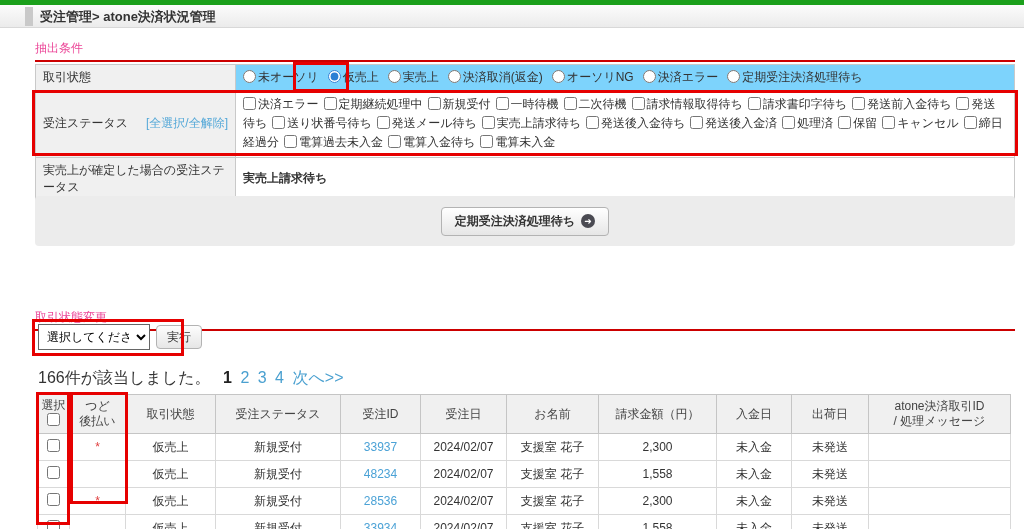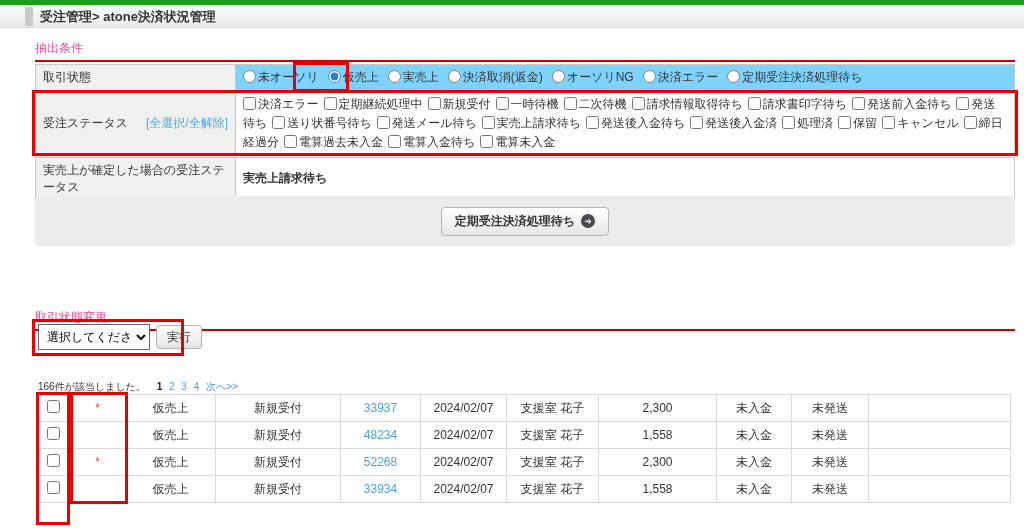--- a/index.html
+++ b/index.html
@@ -48,21 +48,21 @@
     width:14px; height:14px; border-radius:50%; background:#4a4a52; color:#fff; font-size:9px; }
 
   
   .controls { position:absolute; top:324px; left:38px; display:flex; align-items:center; gap:6px; }
   .controls select { height:26px; font-size:12px; border:1px solid #666; background:#fff;
     padding:2px 4px; width:112px; font-family:"Liberation Sans","DejaVu Sans",sans-serif; }
   .exec-btn { height:24px; padding:2px 10px; background:linear-gradient(#fdfdfd,#e6e6e6);
     border:1px solid #b3b3b3; border-radius:4px; font-size:12px; color:#333; cursor:pointer;
     font-family:"Liberation Sans","DejaVu Sans",sans-serif; }
 
-  .result-line { position:absolute; top:380px; left:38px; font-size:10px; }
+  .result-line { position:absolute; top:368px; left:38px; font-size:16px; }
   .result-line .pg-cur { font-weight:bold; color:#222; margin-left:8px; }
   .result-line .pg { color:#4aa0d0; margin-left:4px; cursor:pointer; }
 
   
   table.main { position:absolute; top:394px; left:37px; border-collapse:collapse; table-layout:fixed; }
   table.main th { background:#f0f0f0; border:1px solid #c5c5c5; font-weight:normal; color:#444;
     padding:3px 2px; text-align:center; font-size:12px; line-height:1.25; }
   table.main td { border:1px solid #d9d9d9; padding:4px 4px; text-align:center; height:27px; font-size:12px; background:#fff; }
   td.amt { text-align:right; padding-right:10px; }
   .oid { color:#4ba2d6; cursor:pointer;text-align:center; }
@@ -150,20 +150,39 @@
       <col style="width:125px">
     <col style="width:80px">
       <col style="width:86px">
       <col style="width:92px">
       <col style="width:118px">
     <col style="width:75px">
       <col style="width:77px">
       <col style="width:142px">
   </colgroup>
   <tbody>
+      <tr>
+    <th><div>選択</div><input type="checkbox" style=""></th>
+    <th>
+          <div>つど</div>
+          <div>後払い</div>
+        </th>
+    <th>取引状態</th>
+    <th>受注ステータス</th>
+    <th>受注ID</th>
+    <th>受注日</th>
+    <th>お名前</th>
+    <th>請求金額（円）</th>
+    <th>入金日</th>
+    <th>出荷日</th>
+    <th>
+          <div>atone決済取引ID</div>
+          <div>/ 処理メッセージ</div>
+        </th>
+  </tr>
   <tr>
     <td><input type="checkbox" style=""></td>
     <td class="ast">*</td>
     <td>仮売上</td>
     <td>新規受付</td>
     <td><span class="oid">33937</span></td>
     <td>2024/02/07</td>
     <td>支援室 花子</td>
     <td class="amt">2,300</td>
     <td>未入金</td>
@@ -181,21 +200,21 @@
     <td class="amt">1,558</td>
     <td>未入金</td>
     <td>未発送</td>
     <td></td>
   </tr>
   <tr>
     <td><input type="checkbox" style=""></td>
     <td class="ast">*</td>
     <td>仮売上</td>
     <td>新規受付</td>
-    <td><span class="oid">52268</span></td>
+    <td><span class="oid">28536</span></td>
     <td>2024/02/07</td>
     <td>支援室 花子</td>
     <td class="amt">2,300</td>
     <td>未入金</td>
     <td>未発送</td>
     <td></td>
   </tr>
   <tr>
     <td><input type="checkbox" style=""></td>
     <td class="ast"></td>

